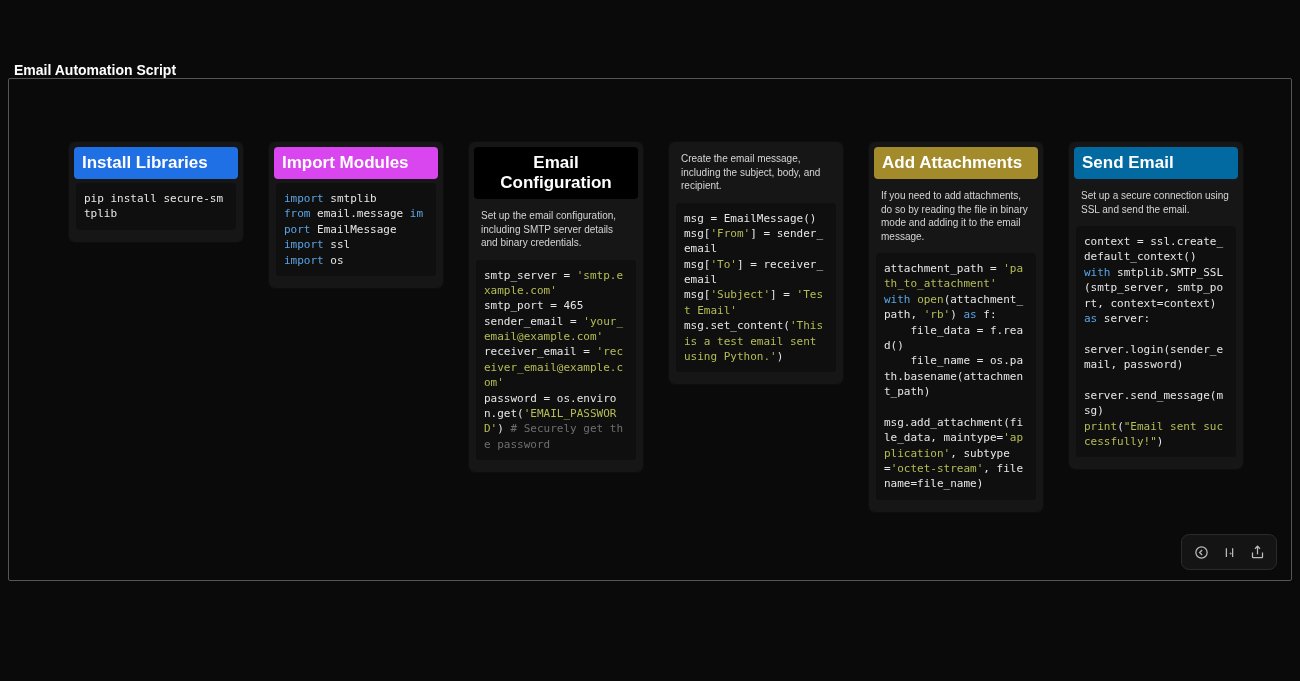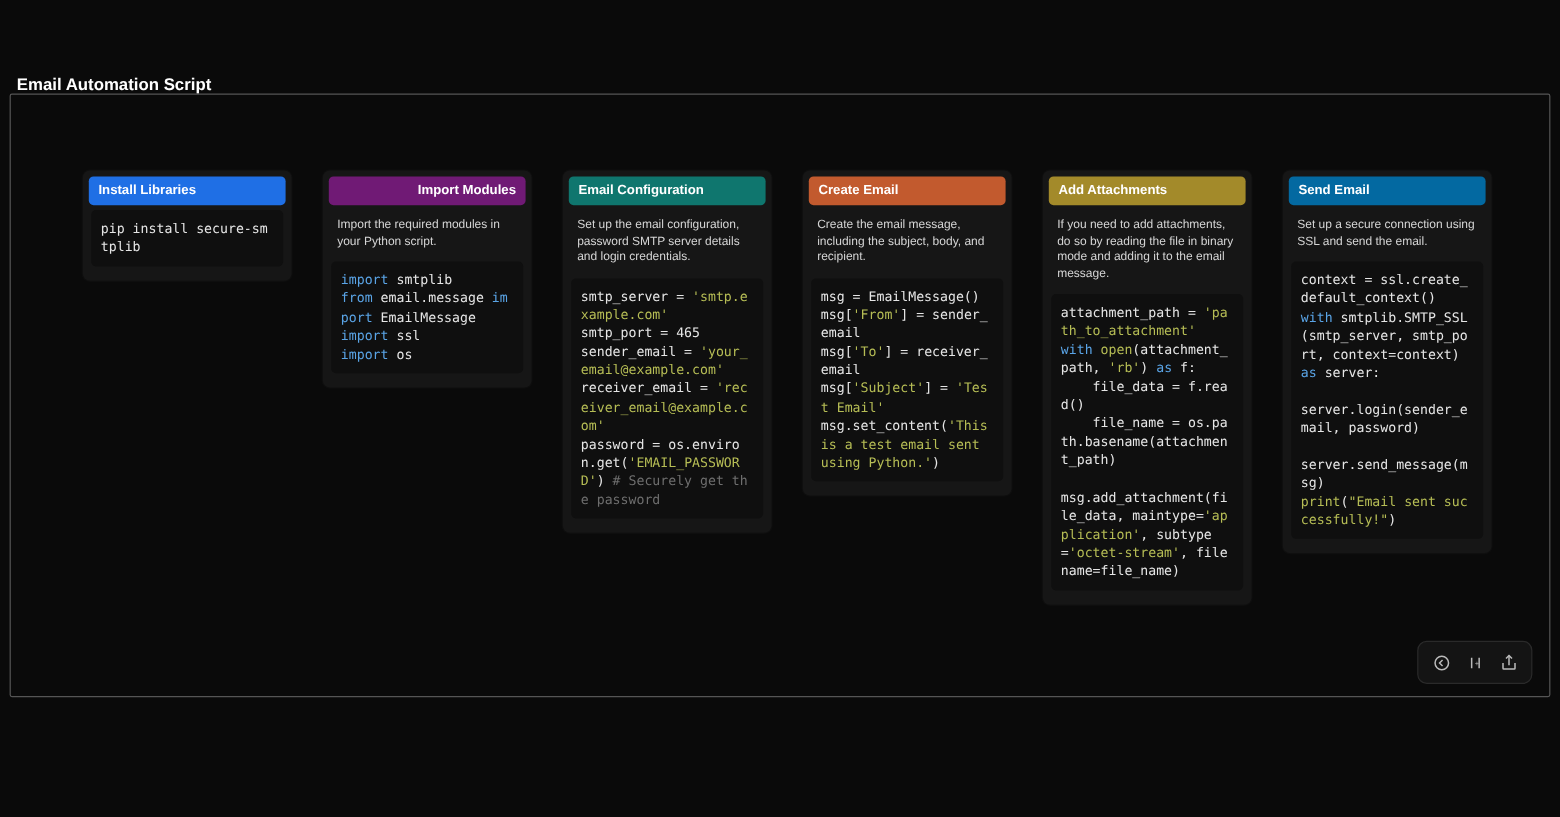--- a/index.html
+++ b/index.html
@@ -43,27 +43,27 @@
     border-radius: 6px;
     width: 174px;
     flex: 0 0 174px;
     padding-bottom: 8px;
     box-shadow: 0 0 0 1px rgba(255,255,255,0.02);
   }
   .card-header {
     margin: 5px 5px 0 5px;
     padding: 6px 8px;
     border-radius: 4px;
-    font-size: 11px;
+    font-size: 17px;
     font-weight: 700;
     color: #fff;
   }
   .hdr-blue   { background: #1f6fe5; }
-  .hdr-green  { background: #701a75; text-align: right; }
-  .hdr-purple { background: #0f766e; }
+  .hdr-green  { background: #d946ef; }
+  .hdr-purple { background: #000000; text-align: center; }
   .hdr-red    { background: #c25a2e; }
   .hdr-olive  { background: #a38a2a; }
   .hdr-gray   { background: #0369a1; }
   .card-desc {
     padding: 10px 12px 6px 12px;
     font-size: 10px;
     line-height: 1.35;
     color: #d5d5d5;
   }
   .card-desc .inline-code {
@@ -121,37 +121,35 @@
 <div class="page-title">Email Automation Script</div>
 
 <div class="frame">
   <div class="cards">
       <div class="card">
         <div class="card-header hdr-blue">Install Libraries</div>
         <div class="codeblock">pip install secure-smtplib</div>
       </div>
       <div class="card">
         <div class="card-header hdr-green">Import Modules</div>
-        <div class="card-desc">Import the required modules in your Python script.</div>
         <div class="codeblock"><span class="tok-kw">import</span> smtplib
 <span class="tok-kw">from</span> email.message <span class="tok-kw">import</span> EmailMessage
 <span class="tok-kw">import</span> ssl
 <span class="tok-kw">import</span> os</div>
       </div>
       <div class="card">
         <div class="card-header hdr-purple">Email Configuration</div>
-        <div class="card-desc">Set up the email configuration, password SMTP server details and login credentials.</div>
+        <div class="card-desc">Set up the email configuration, including SMTP server details and binary credentials.</div>
         <div class="codeblock">smtp_server = <span class="tok-str">'smtp.example.com'</span>
 smtp_port = 465
 sender_email = <span class="tok-str">'your_email@example.com'</span>
 receiver_email = <span class="tok-str">'receiver_email@example.com'</span>
 password = os.environ.get(<span class="tok-str">'EMAIL_PASSWORD'</span>) <span class="tok-cmt"># Securely get the password</span></div>
       </div>
       <div class="card">
-        <div class="card-header hdr-red">Create Email</div>
         <div class="card-desc">Create the email message, including the subject, body, and recipient.</div>
         <div class="codeblock">msg = EmailMessage()
 msg[<span class="tok-str">'From'</span>] = sender_email
 msg[<span class="tok-str">'To'</span>] = receiver_email
 msg[<span class="tok-str">'Subject'</span>] = <span class="tok-str">'Test Email'</span>
 msg.set_content(<span class="tok-str">'This is a test email sent using Python.'</span>)</div>
       </div>
       <div class="card">
         <div class="card-header hdr-olive">Add Attachments</div>
         <div class="card-desc">If you need to add attachments, do so by reading the file in binary mode and adding it to the email message.</div>

